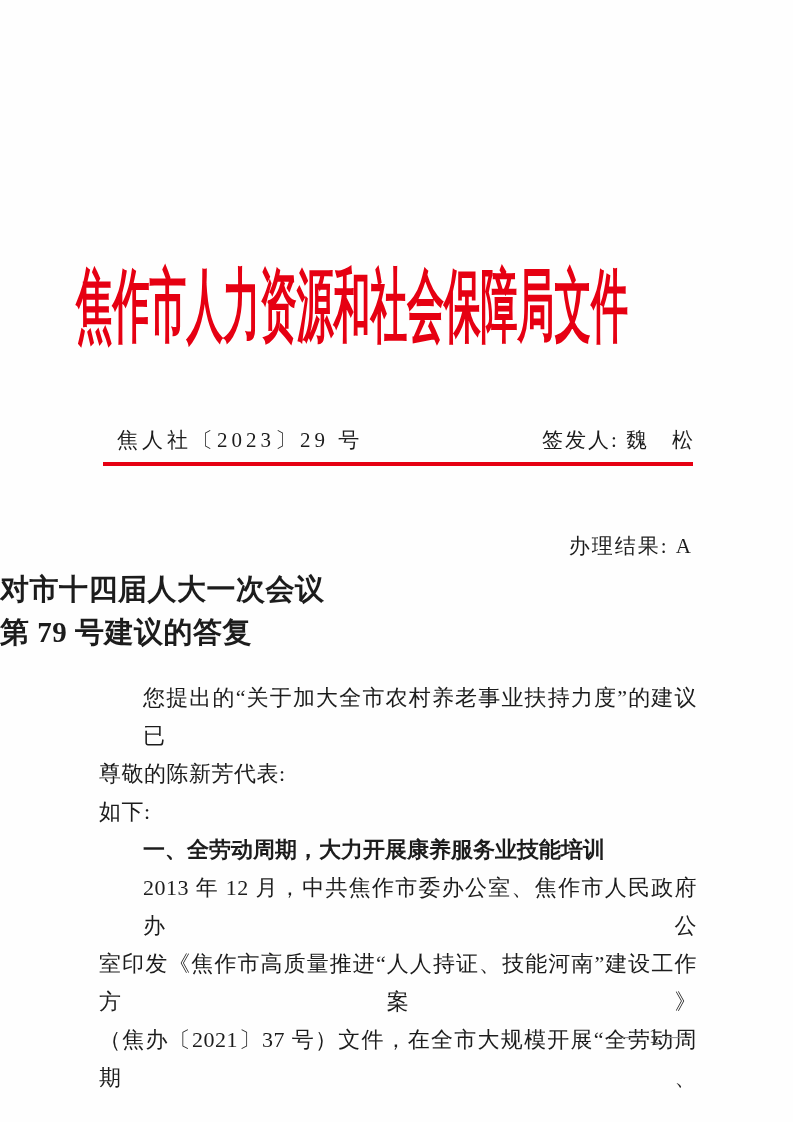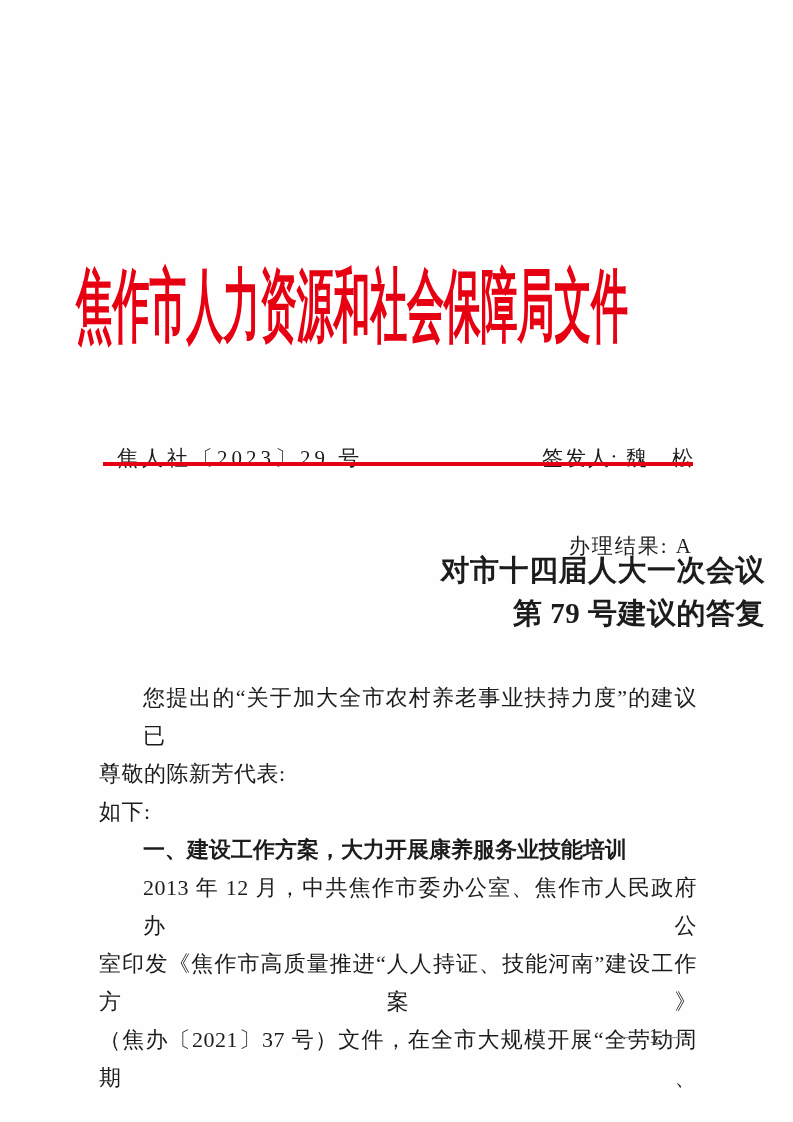--- a/index.html
+++ b/index.html
@@ -33,21 +33,21 @@
     font-weight: bold;
     color: var(--accent);
     transform: scaleX(0.46);
     transform-origin: 50% 50%;
     letter-spacing: 0;
   }
 
   
   .meta-row {
     position: absolute;
-    top: 445px;
+    top: 427px;
     left: 117px;
     right: 98px;
     display: flex;
     justify-content: space-between;
     align-items: baseline;
     font-size: 21px;
     line-height: 26px;
   }
   .doc-number { letter-spacing: 4px; white-space: pre; }
   .signer { letter-spacing: 2px; white-space: pre; }
@@ -70,24 +70,24 @@
     font-size: 21px;
     line-height: 26px;
     letter-spacing: 2px;
     white-space: pre;
     margin-top: 46px;
   }
 
   
   .doc-title {
     position: absolute;
-    top: 549px;
+    top: 568px;
     left: 0;
     width: 765px;
-    text-align: right;
+    text-align: left;
     font-size: 29px;
     line-height: 43px;
     font-weight: bold;
     letter-spacing: 0.5px;
   }
 
   
   .body-block {
     position: absolute;
     top: 679px;
@@ -142,21 +142,21 @@
 
   <div class="doc-title">
     <div>对市十四届人大一次会议</div>
     <div>第 79 号建议的答复</div>
   </div>
 
   <div class="body-block">
     <div class="line indent j">您提出的“关于加大全市农村养老事业扶持力度”的建议已</div>
     <div class="line">尊敬的陈新芳代表:</div>
     <div class="line">如下:</div>
-    <div class="line indent heading">一、建设工作方案，大力开展康养服务业技能培训</div>
+    <div class="line indent heading">一、全劳动周期，大力开展康养服务业技能培训</div>
     <div class="line indent j">2013 年 12 月，中共焦作市委办公室、焦作市人民政府办公</div>
     <div class="line j">室印发《焦作市高质量推进“人人持证、技能河南”建设工作方案》</div>
     <div class="line j">（焦办〔2021〕37 号）文件，在全市大规模开展“全劳动周期、</div>
   </div>
 
   <div class="page-number">
     <span class="dash">—</span><span class="num">1</span><span class="dash">—</span>
   </div>
 
 </div>

